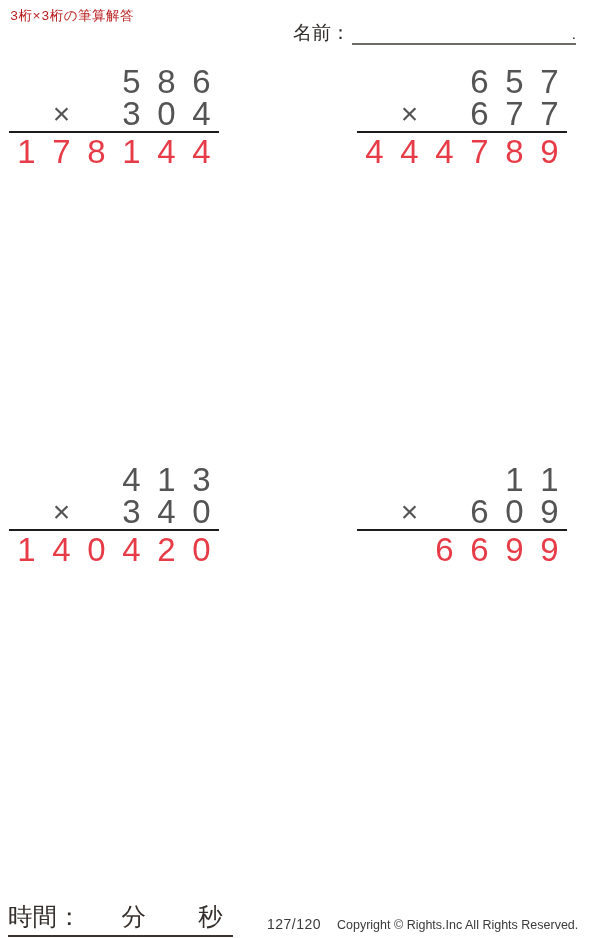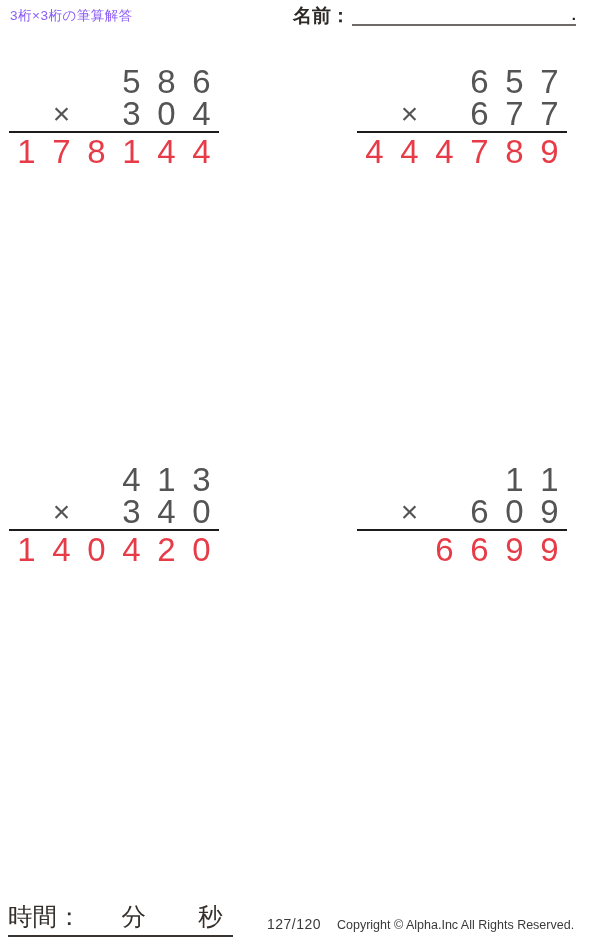--- a/index.html
+++ b/index.html
@@ -11,25 +11,25 @@
     position: relative;
     overflow: hidden;
     --answer-red: #e73c48;
     --digit-gray: #545454;
   }
   .page { position: absolute; inset: 0; }
 
   
   .title {
     position: absolute; left: 10px; top: 7px;
-    font-size: 13.5px; color: #8b5cf6; letter-spacing: 0.5px;
+    font-size: 13.5px; color: #b91c1c; letter-spacing: 0.5px; font-family: Liberation Mono, monospace;
   }
   .name-field {
-    position: absolute; left: 293px; top: 3px;
-    display: flex; align-items: flex-start; font-weight: bold;
+    position: absolute; left: 293px; top: 20px;
+    display: flex; align-items: center;
   }
   .name-label { font-size: 19px; color: #2e2a28; padding-bottom: 1px; }
   .name-line {
     display: inline-block; width: 224px; height: 23px;
     border-bottom: 2px solid #6e6a68;
     text-align: right; font-size: 15px; color: #1c1c1c;
     margin-left: 2px; line-height: 23px;
   }
 
   
@@ -192,15 +192,15 @@
 
   <div class="time-field">
     <span>時間：</span>
     <span class="blank-gap-minutes"></span>
     <span>分</span>
     <span class="blank-gap-seconds"></span>
     <span>秒</span>
   </div>
 
   <div class="page-number">127/120</div>
-  <div class="copyright">Copyright © Alpha.Inc All Rights Reserved.</div>
+  <div class="copyright">Copyright © Rights.Inc All Rights Reserved.</div>
 
 </div>
 
 </body></html>

